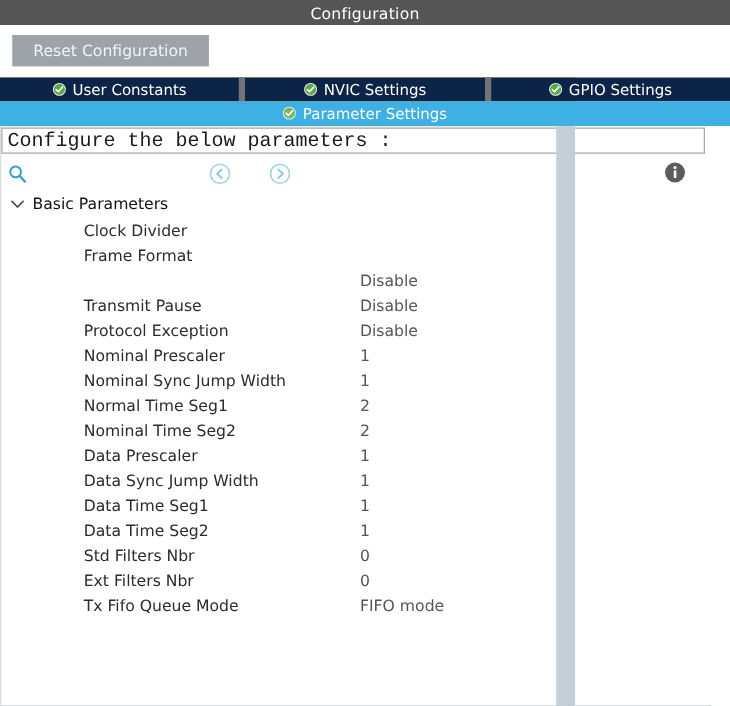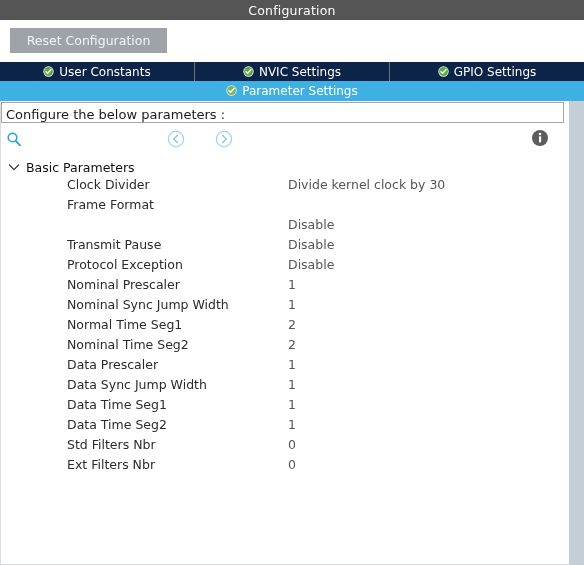--- a/index.html
+++ b/index.html
@@ -11,21 +11,21 @@
   body {
     width: 584px;
     height: 565px;
     overflow: hidden;
     font-family: "DejaVu Sans", "Liberation Sans", sans-serif;
     -webkit-font-smoothing: antialiased;
   }
 
   #app {
     position: relative;
-    width: 584px;
+    width: 460px;
     height: 565px;
     background: #eab308;
   }
 
   
   .titlebar {
     position: absolute;
     left: 0; top: 0;
     width: 584px;
     height: 20px;
@@ -78,21 +78,21 @@
   .tab {
     flex: 1 1 0;
     height: 19px;
     display: flex;
     align-items: center;
     justify-content: center;
     color: #ffffff;
     font-size: 12px;
     position: relative;
     box-sizing: border-box;
-    border-right: 1px solid #737373;
+    border-right: 5px solid #737373;
     cursor: default;
   }
   .tab:last-child { border-right: none; text-align: center; }
 
   .tabrow.row2 {
     top: 81px;
     height: 20px;
     background: #3fb0e4;
   }
   .tabrow.row2 .tab {
@@ -124,24 +124,25 @@
 
   .hint-bar {
     position: absolute;
     left: 1px; top: 1px;
     width: 563px;
     height: 21px;
     border: 1px solid #a6a6a6;
     box-sizing: border-box;
     background: #ffffff;
     color: #1a1a1a;
-    font-size: 13px;
+    font-size: 16px;
     display: flex;
-    align-items: flex-end;
+    align-items: center;
     padding-left: 4px;
+    font-family: Liberation Mono, monospace;
   }
 
   
   .search-row {
     position: absolute;
     left: 0; top: 25px;
     width: 566px;
     height: 28px;
   }
   .mag-icon {
@@ -185,21 +186,21 @@
     width: 18px; height: 18px;
     cursor: default;
   }
 
   
   .group-row {
     position: absolute;
     left: 0; top: 54px;
     height: 20px;
     display: flex;
-    align-items: flex-end;
+    align-items: flex-start;
     cursor: default;
   }
   .group-chevron {
     width: 16px; height: 16px;
     margin-left: 6px; margin-right: 4px;
     flex: 0 0 auto;
   }
   .group-label {
     font-size: 12.5px;
     color: #111111;
@@ -355,21 +356,20 @@
         <svg viewBox="0 0 16 16" width="16" height="16">
           <path d="M3.5 6 L8 10.6 L12.5 6" stroke="#3b3b3b" stroke-width="1.25" fill="none" stroke-linecap="round" stroke-linejoin="round"></path>
         </svg>
       </span>
       <span class="group-label">Basic Parameters</span>
     </div>
 
     <div class="plist" id="param-list">
         <div class="prow">
           <span class="pname">Clock Divider</span>
-          <span class="pval">Divide kernel clock by 30</span>
         </div>
         <div class="prow">
           <span class="pname">Frame Format</span>
         </div>
         <div class="prow">
           <span class="pval">Disable</span>
         </div>
         <div class="prow">
           <span class="pname">Transmit Pause</span>
           <span class="pval">Disable</span>
@@ -410,20 +410,24 @@
           <span class="pname">Data Time Seg2</span>
           <span class="pval">1</span>
         </div>
         <div class="prow">
           <span class="pname">Std Filters Nbr</span>
           <span class="pval">0</span>
         </div>
         <div class="prow">
           <span class="pname">Ext Filters Nbr</span>
           <span class="pval">0</span>
+        </div>
+        <div class="prow">
+          <span class="pname">Tx Fifo Queue Mode</span>
+          <span class="pval">FIFO mode</span>
         </div>
       </div>
   </div>
 
   <div class="panel-left-border"></div>
   <div class="panel-bottom-border"></div>
   <div class="scroll-track"></div>
 </div>
 
 </body></html>

